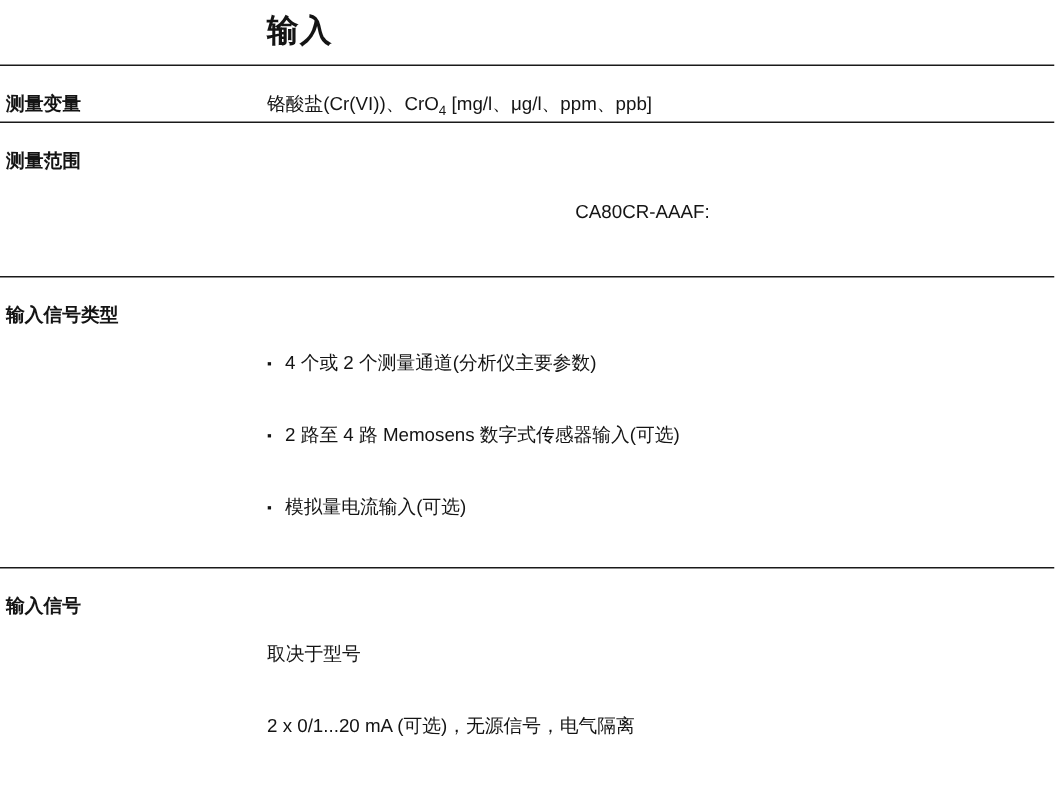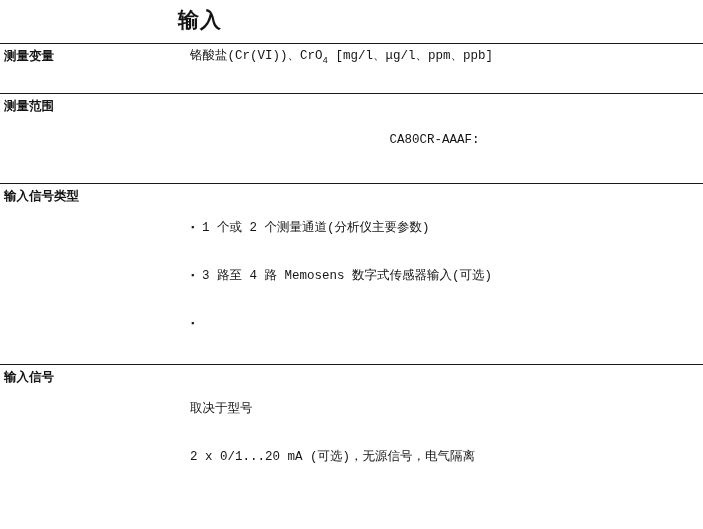--- a/index.html
+++ b/index.html
@@ -11,34 +11,33 @@
   }
   .page { width: 703px; height: 527px; border-bottom: 1px solid #a9a9a9; box-sizing: border-box; }
   .doc-title {
     margin: 6px 16px 9px 178px;
     font-size: 21px; font-weight: bold;
     letter-spacing: 1px;
   }
   .spec-row {
     display: flex;
     border-top: 1px solid #1a1a1a;
-    padding: 4px 0 0 4px;
+    padding: 17px 0 0 4px;
     box-sizing: border-box;
-    gap: 12px;
   }
   .spec-label {
     width: 170px; flex: 0 0 170px;
     font-weight: bold;
     line-height: 16px;
     padding-right: 4px;
     white-space: pre-wrap;
   }
-  .spec-content { flex: 1; line-height: 16px; white-space: pre-wrap; font-family: Liberation Mono, monospace; }
+  .spec-content { flex: 1; line-height: 16px; white-space: pre-wrap; }
   .r1 { min-height: 38px; }
-  .r2 { min-height: 47px; margin-top: 12px; }
+  .r2 { min-height: 47px; }
   .r3 { min-height: 65px; }
   .r4 { min-height: 47px; }
   sub.chem { font-size: 9px; line-height: 0; }
   .range-line { display: flex; line-height: 21px; justify-content: center; }
   .range-model { width: 114px; flex: 0 0 114px; }
   .bullet-item { display: flex; line-height: 16px; }
   .bullet-glyph { width: 12px; flex: 0 0 12px; font-size: 9px; line-height: 16px; }
 </style>
 </head>
 <body>
@@ -59,28 +58,29 @@
         <span class="range-model">CA80CR-AAAF:</span>
       </div>
     </div>
   </div>
 
   <div class="spec-row r3">
     <div class="spec-label">输入信号类型</div>
     <div class="spec-content">
       <div class="bullet-item">
         <span class="bullet-glyph">▪</span>
-        <span class="bullet-text">1 个或 2 个测量通道(分析仪主要参数)</span>
+        <span class="bullet-text">4 个或 2 个测量通道(分析仪主要参数)</span>
       </div>
       <div class="bullet-item">
         <span class="bullet-glyph">▪</span>
-        <span class="bullet-text">3 路至 4 路 Memosens 数字式传感器输入(可选)</span>
+        <span class="bullet-text">2 路至 4 路 Memosens 数字式传感器输入(可选)</span>
       </div>
       <div class="bullet-item">
         <span class="bullet-glyph">▪</span>
+        <span class="bullet-text">模拟量电流输入(可选)</span>
       </div>
     </div>
   </div>
 
   <div class="spec-row r4">
     <div class="spec-label">输入信号</div>
     <div class="spec-content">
       <div>取决于型号</div>
       <div>2 x 0/1...20 mA (可选)，无源信号，电气隔离</div>
     </div>

